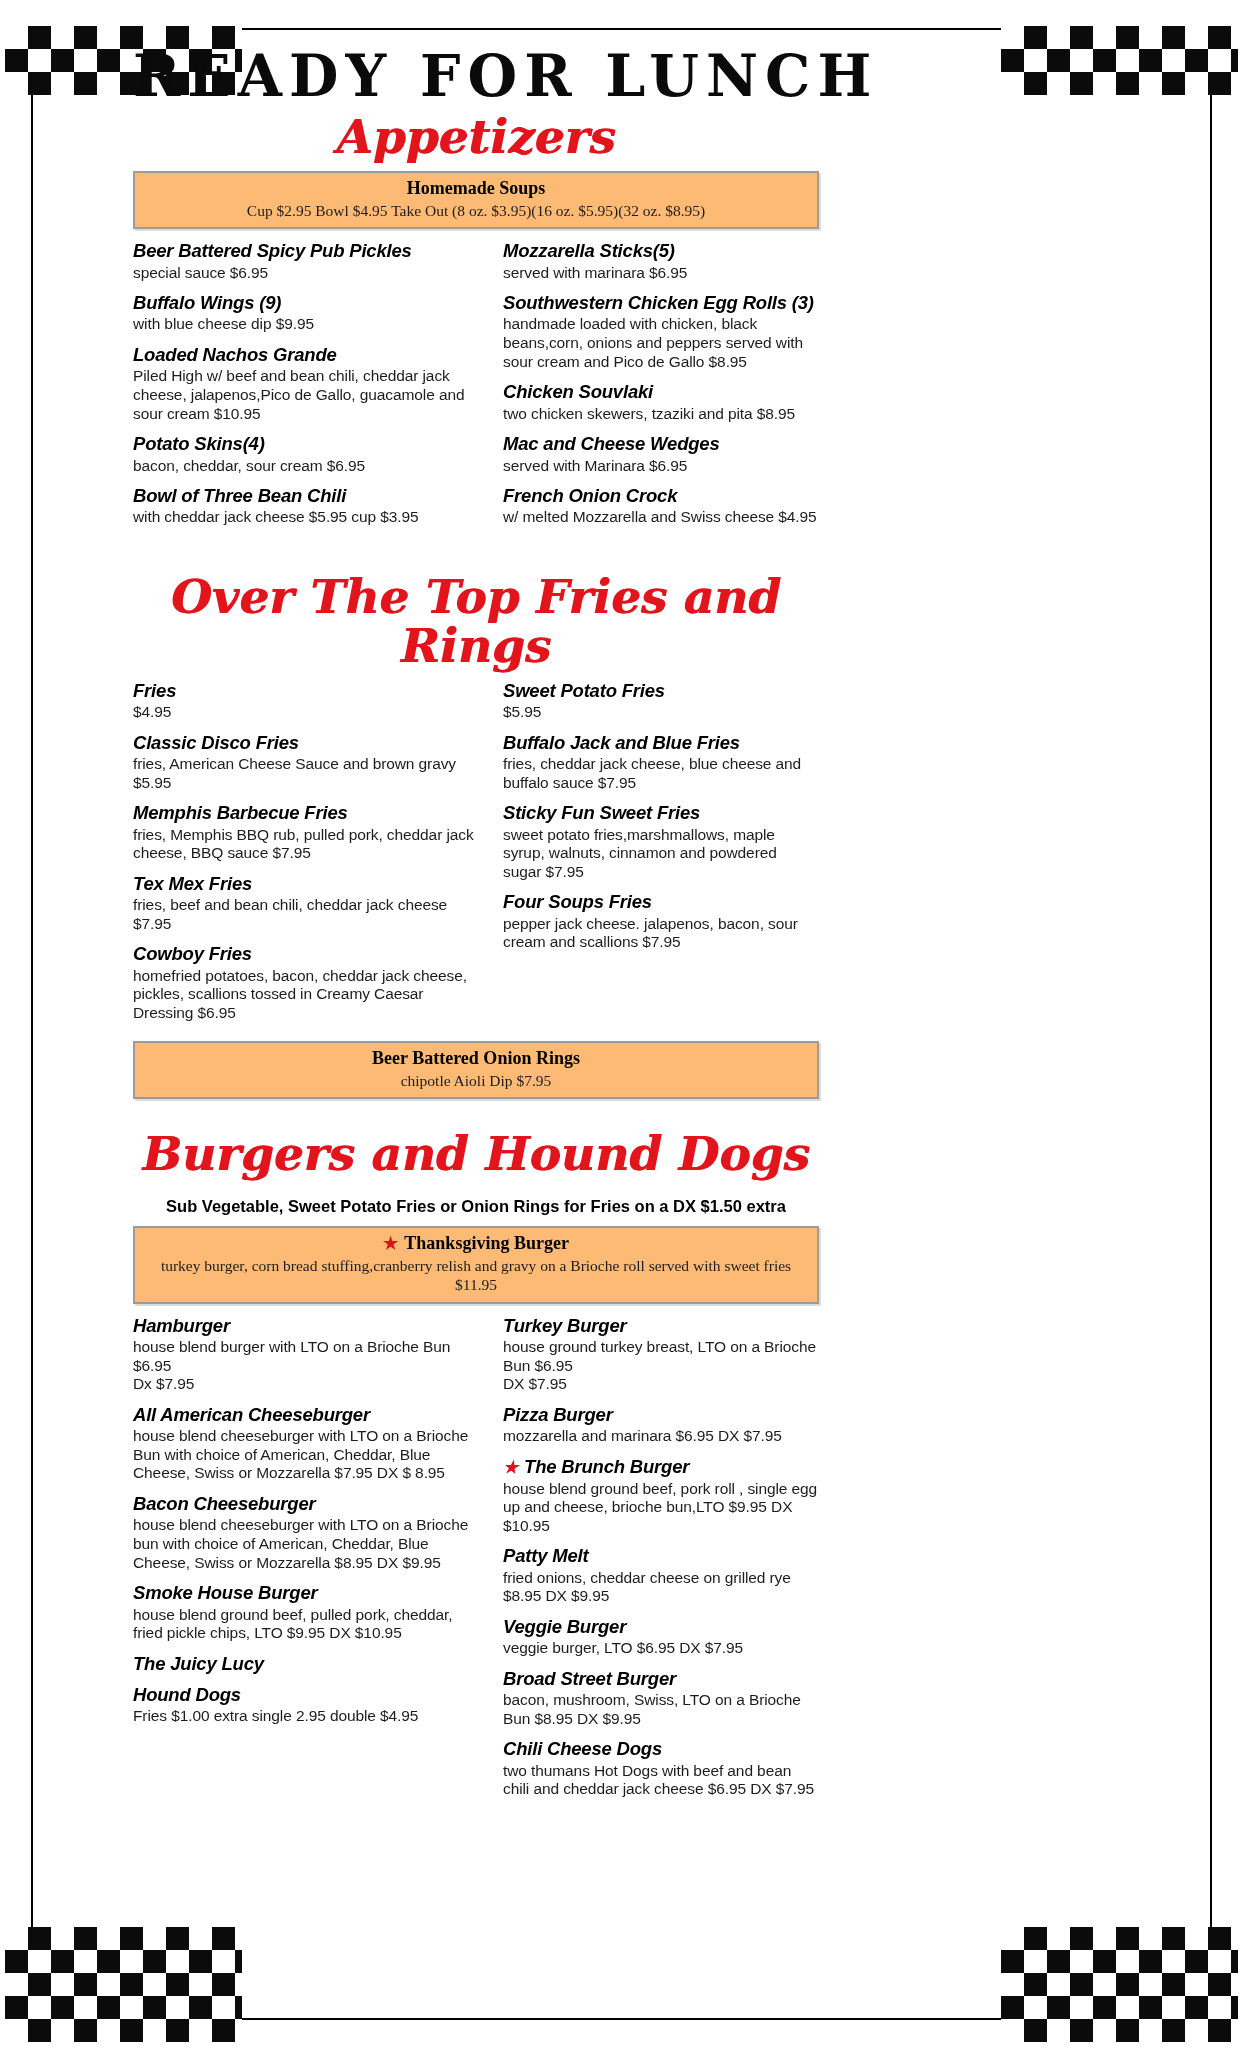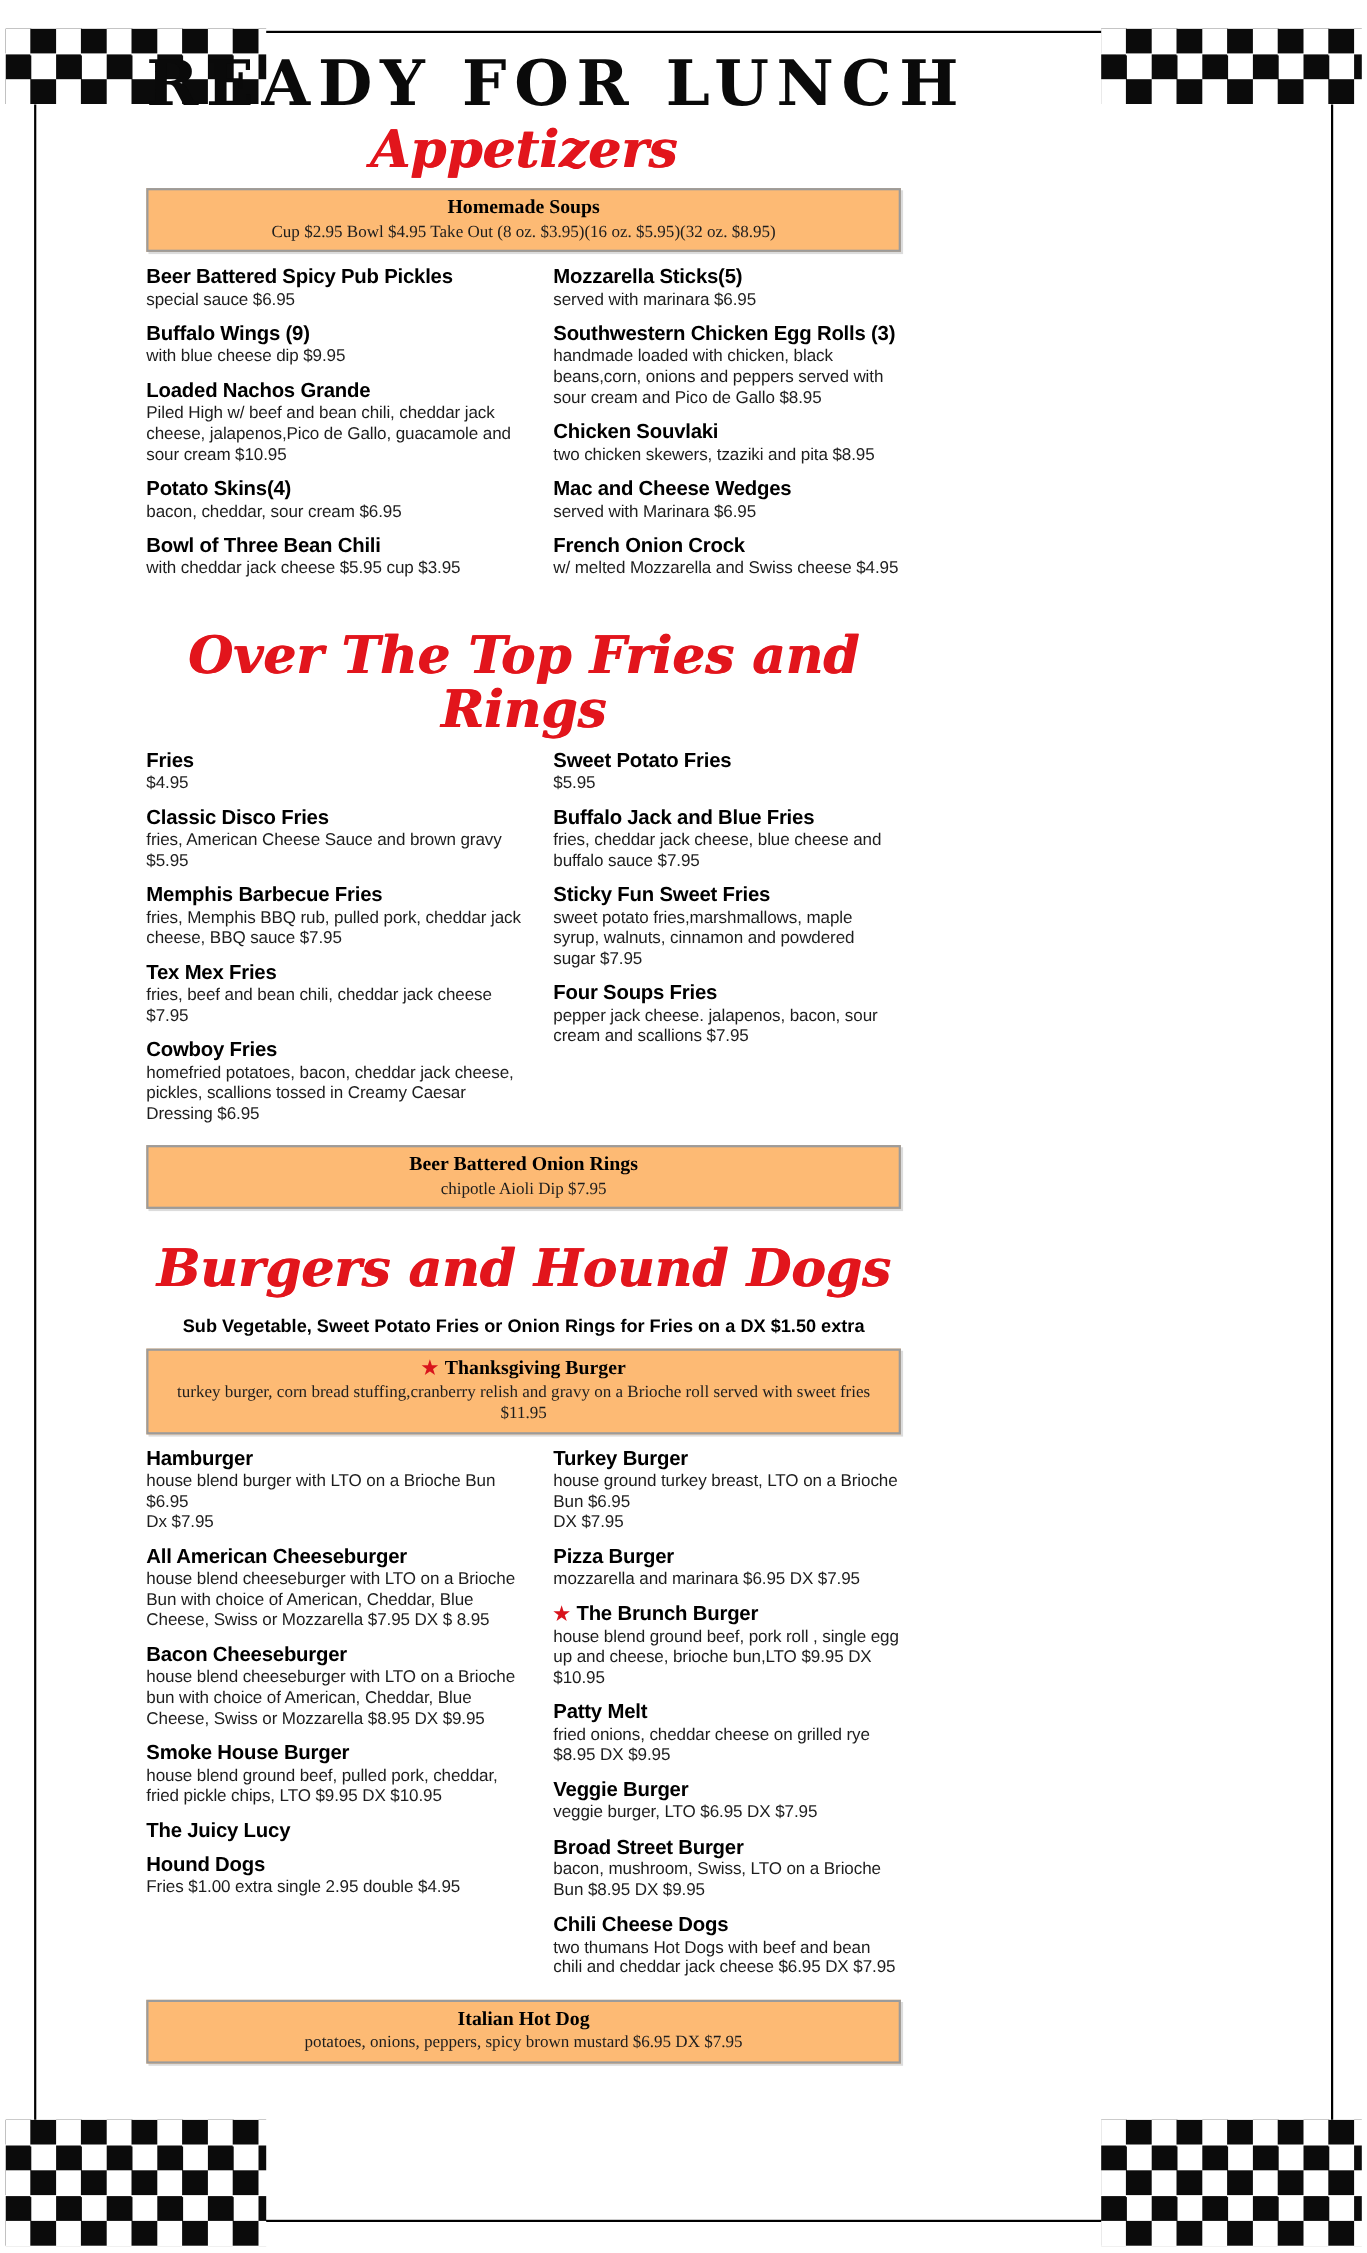--- a/index.html
+++ b/index.html
@@ -44,21 +44,21 @@
   .box-title{font-weight:bold;font-size:18px;line-height:1.2;margin:0;color:#000;}
   .box-line{font-size:15.5px;line-height:1.25;margin:1px 0 0 0;color:#1d1d1d;}
 
   .note{
     text-align:center;font-weight:bold;font-size:16.5px;line-height:1.2;
     margin:2px 0 10px 0;color:#000;
   }
 
   .cols{display:grid;grid-template-columns:352px 1fr;column-gap:18px;align-items:start;}
   .item{margin:0 0 11px 0;}
-  .item-name{font-size:18.5px;font-weight:bold;line-height:1.1;margin:0;color:#000;letter-spacing:-0.2px;}
+  .item-name{font-size:18.5px;font-weight:bold;line-height:1.1;margin:0;color:#000;letter-spacing:-0.2px;font-style:italic;}
   .item-desc{font-size:15.5px;line-height:1.2;margin:2px 0 0 0;color:#1d1d1d;white-space:pre-line;letter-spacing:-0.1px;}
 
   .star{color:#d8141c;font-size:17px;margin-right:6px;font-weight:bold;}
   .starred{position:relative;}
 </style>
 </head>
 <body>
 
 <div class="frame"></div>
 <div class="checker tl"></div>
@@ -235,18 +235,14 @@
         <h3 class="item-name">Broad Street Burger</h3>
         <p class="item-desc">bacon, mushroom, Swiss, LTO on a Brioche Bun  $8.95 DX $9.95</p>
       </div>
       <div class="item">
         <h3 class="item-name">Chili Cheese Dogs</h3>
         <p class="item-desc">two thumans Hot Dogs with beef and bean chili and cheddar jack cheese  $6.95    DX $7.95</p>
       </div>
     </div>
   </div>
 
-  <div class="box">
-    <p class="box-title">Italian Hot Dog</p>
-    <p class="box-line">potatoes, onions, peppers, spicy brown mustard  $6.95  DX $7.95</p>
-  </div>
 
 </div>
 
 </body></html>

